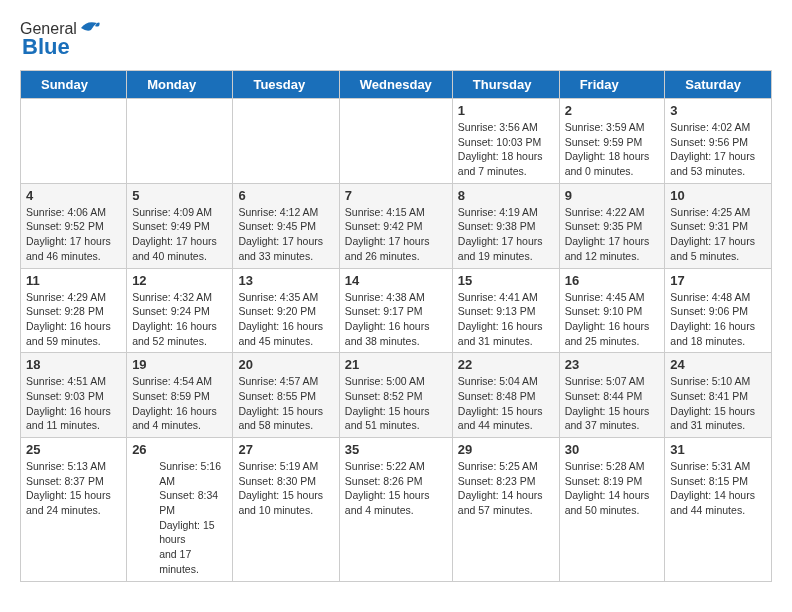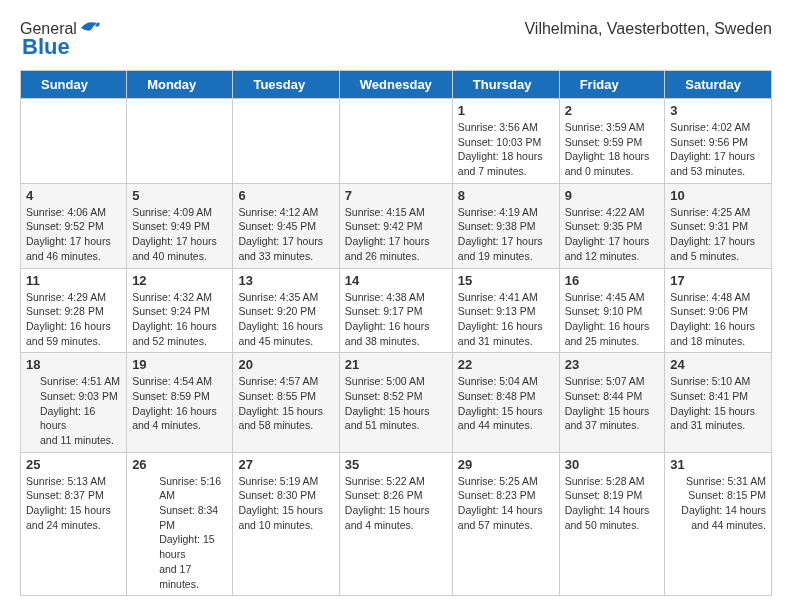--- a/index.html
+++ b/index.html
@@ -84,21 +84,20 @@
     <div style="display:flex;align-items:center;">
       <span class="logo-general">General</span>
       <svg width="22" height="18" viewBox="0 0 22 18" style="margin-left:2px;margin-top:-4px;">
         <path d="M2,10 Q8,2 18,5 Q14,8 12,12 Q8,14 2,10Z" fill="#1a6fba"></path>
         <path d="M18,5 Q22,3 20,8 Q18,9 16,8Z" fill="#1a6fba"></path>
       </svg>
     </div>
     <span class="logo-blue" style="font-size:22px;font-weight:bold;color:#1a6fba;margin-top:-4px;margin-left:2px;">Blue</span>
   </div>
   <div class="title-block">
-    <div class="location-title">Vilhelmina, Vaesterbotten, Sweden</div>
   </div>
 </div>
 
 <table class="calendar">
   <thead>
     <tr>
     <th>Sunday</th>
         <th>Monday</th>
         <th>Tuesday</th>
         <th>Wednesday</th>
@@ -233,21 +232,21 @@
           <span class="day-num">17</span>
           <div class="day-info" style="white-space: pre-line;">Sunrise: 4:48 AM
 Sunset: 9:06 PM
 Daylight: 16 hours
 and 18 minutes.</div>
         </td>
       </tr>
       <tr>
         <td>
           <span class="day-num">18</span>
-          <div class="day-info" style="white-space: pre-line; margin-left: 14px;">Sunrise: 4:51 AM
+          <div class="day-info" style="white-space: pre-line;">Sunrise: 4:51 AM
 Sunset: 9:03 PM
 Daylight: 16 hours
 and 11 minutes.</div>
         </td>
         <td>
           <span class="day-num">19</span>
           <div class="day-info" style="white-space: pre-line;">Sunrise: 4:54 AM
 Sunset: 8:59 PM
 Daylight: 16 hours
 and 4 minutes.</div>
@@ -326,20 +325,20 @@
         </td>
         <td>
           <span class="day-num">30</span>
           <div class="day-info" style="white-space: pre-line;">Sunrise: 5:28 AM
 Sunset: 8:19 PM
 Daylight: 14 hours
 and 50 minutes.</div>
         </td>
         <td>
           <span class="day-num">31</span>
-          <div class="day-info" style="white-space: pre-line; text-align: right;">Sunrise: 5:31 AM
+          <div class="day-info" style="white-space: pre-line;">Sunrise: 5:31 AM
 Sunset: 8:15 PM
 Daylight: 14 hours
 and 44 minutes.</div>
         </td>
       </tr>
     </tbody>
 </table>
 
 </body></html>

